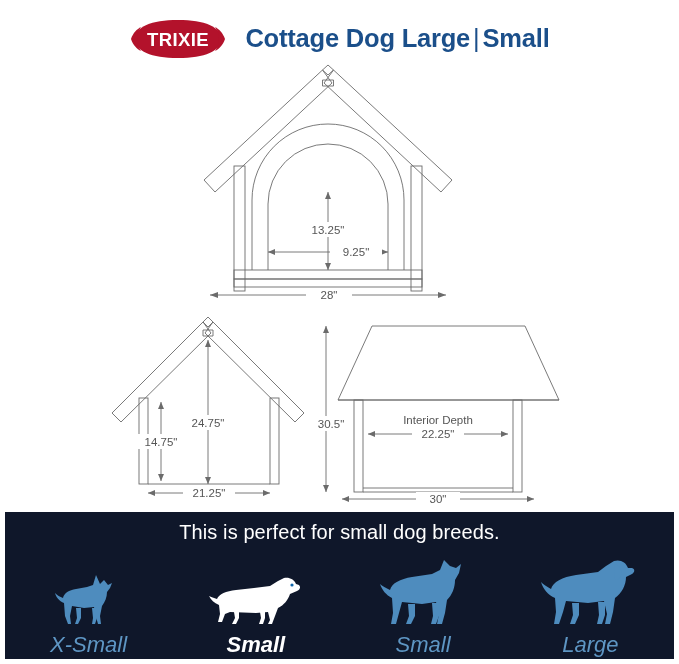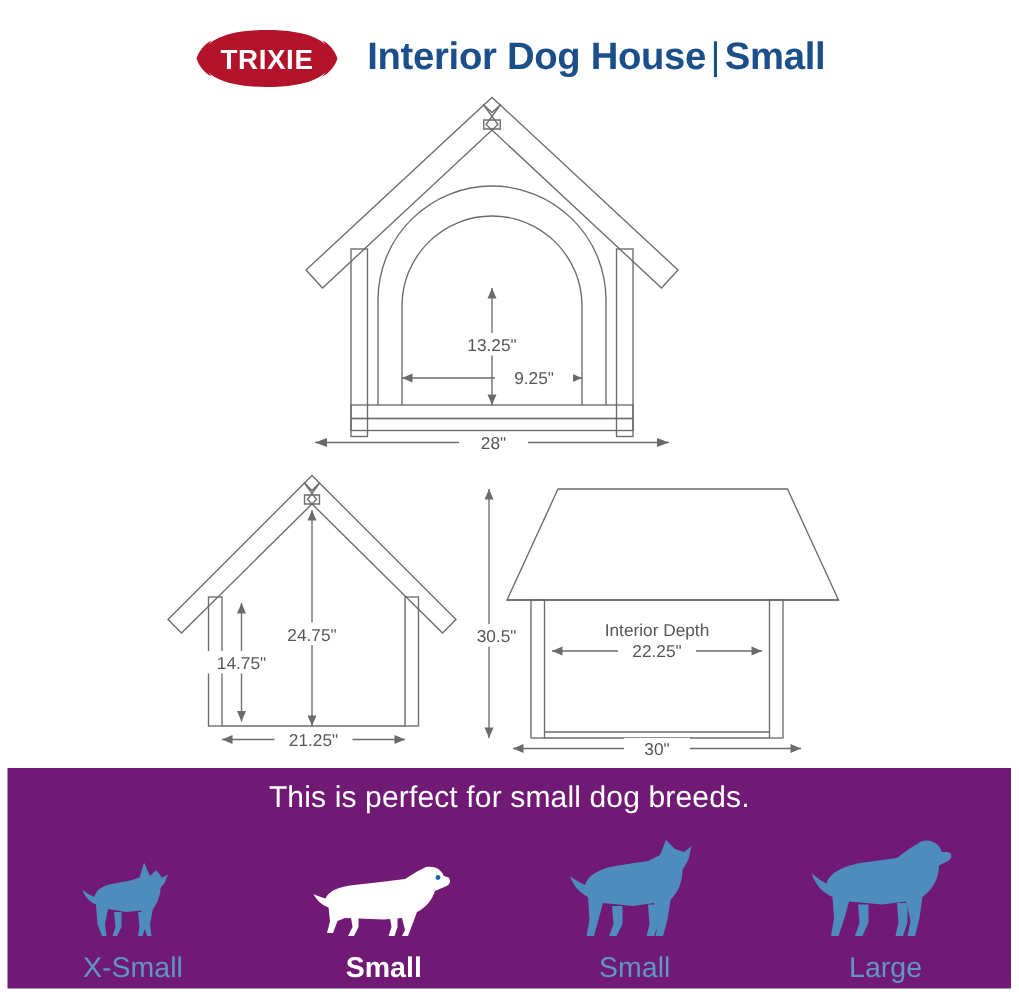--- a/index.html
+++ b/index.html
@@ -62,21 +62,21 @@
 
   .diagram svg { display: block; overflow: visible; }
 
   
   #banner {
     position: absolute;
     left: 5px;
     top: 512px;
     width: 669px;
     height: 147px;
-    background: #701a75;
+    background: #0f172a;
     box-sizing: border-box;
   }
   #banner-tagline {
     text-align: center;
     color: #ffffff;
     font-size: 20px;
     font-weight: 400;
     padding-top: 8px;
     letter-spacing: 0.1px;
     line-height: 1.2;
@@ -100,47 +100,48 @@
     justify-content: flex-end;
   }
   .size-figure {
     height: 78px;
     display: flex;
     align-items: flex-end;
     justify-content: center;
   }
   .size-figure svg { display: block; }
   .size-label {
-    font-size: 19px;
+    font-size: 22px;
     font-weight: bold;
     margin-top: 4px;
     line-height: 1;
     height: 22px;
     display: flex;
     align-items: center;
+    font-style: italic;
   }
   .size-item.dim  .size-label { color: #5E96C4; font-weight: 400; }
   .size-item.active .size-label { color: #ffffff; font-weight: bold; }
 </style>
 </head>
 <body>
 
 <div id="header">
 
   <div id="logo">
     <svg width="98" height="46" viewBox="0 0 98 46">
       <path d="M6 23 C6 11, 22 4, 49 4 C76 4, 92 11, 92 23 C92 35, 76 42, 49 42 C22 42, 6 35, 6 23 Z" fill="#B3122B"></path>
       <path d="M2 23 C4 17, 8 13, 12 11 C9 15, 8 19, 8 23 C8 27, 9 31, 12 35 C8 33, 4 29, 2 23 Z" fill="#B3122B"></path>
       <path d="M96 23 C94 17, 90 13, 86 11 C89 15, 90 19, 90 23 C90 27, 89 31, 86 35 C90 33, 94 29, 96 23 Z" fill="#B3122B"></path>
       <text x="49" y="30" text-anchor="middle" font-family="Liberation Sans, sans-serif" font-size="18.5" font-weight="bold" fill="#ffffff" letter-spacing="0.4">TRIXIE</text>
     </svg>
   </div>
 
   <div id="page-title">
-    <span>Interior Dog House</span><span class="divider">|</span><span>Small</span>
+    <span>Cottage Dog Large</span><span class="divider">|</span><span>Small</span>
   </div>
 </div>
 
 <div id="diagrams">
 
   <div class="diagram" id="front-view">
     <svg width="264" height="240" viewBox="0 0 264 240" fill="none" stroke="#6b6b6b" stroke-width="0.9">
 
       <path d="M126.5 8 L8 118 L19 130 L136 21 Z"></path>
 

